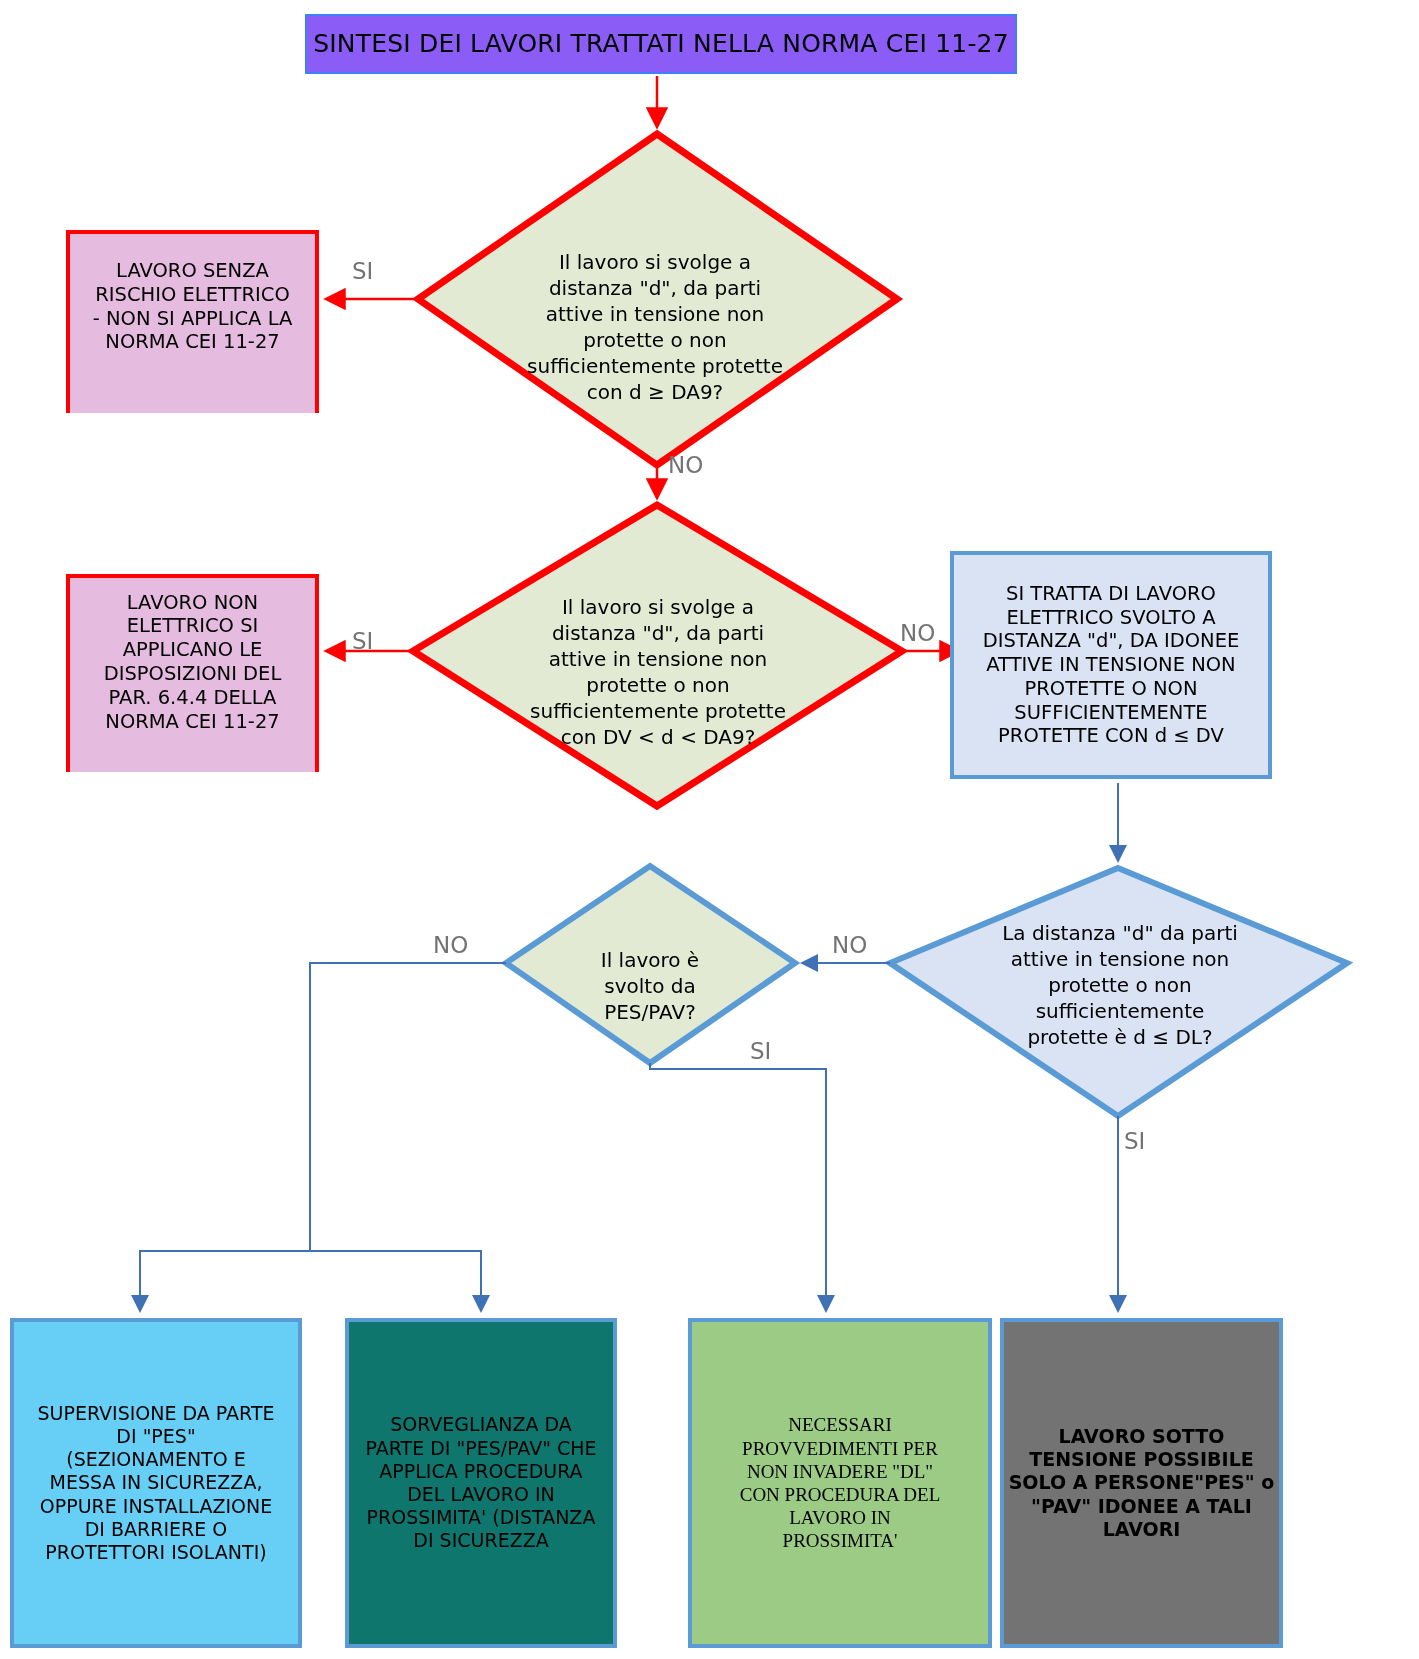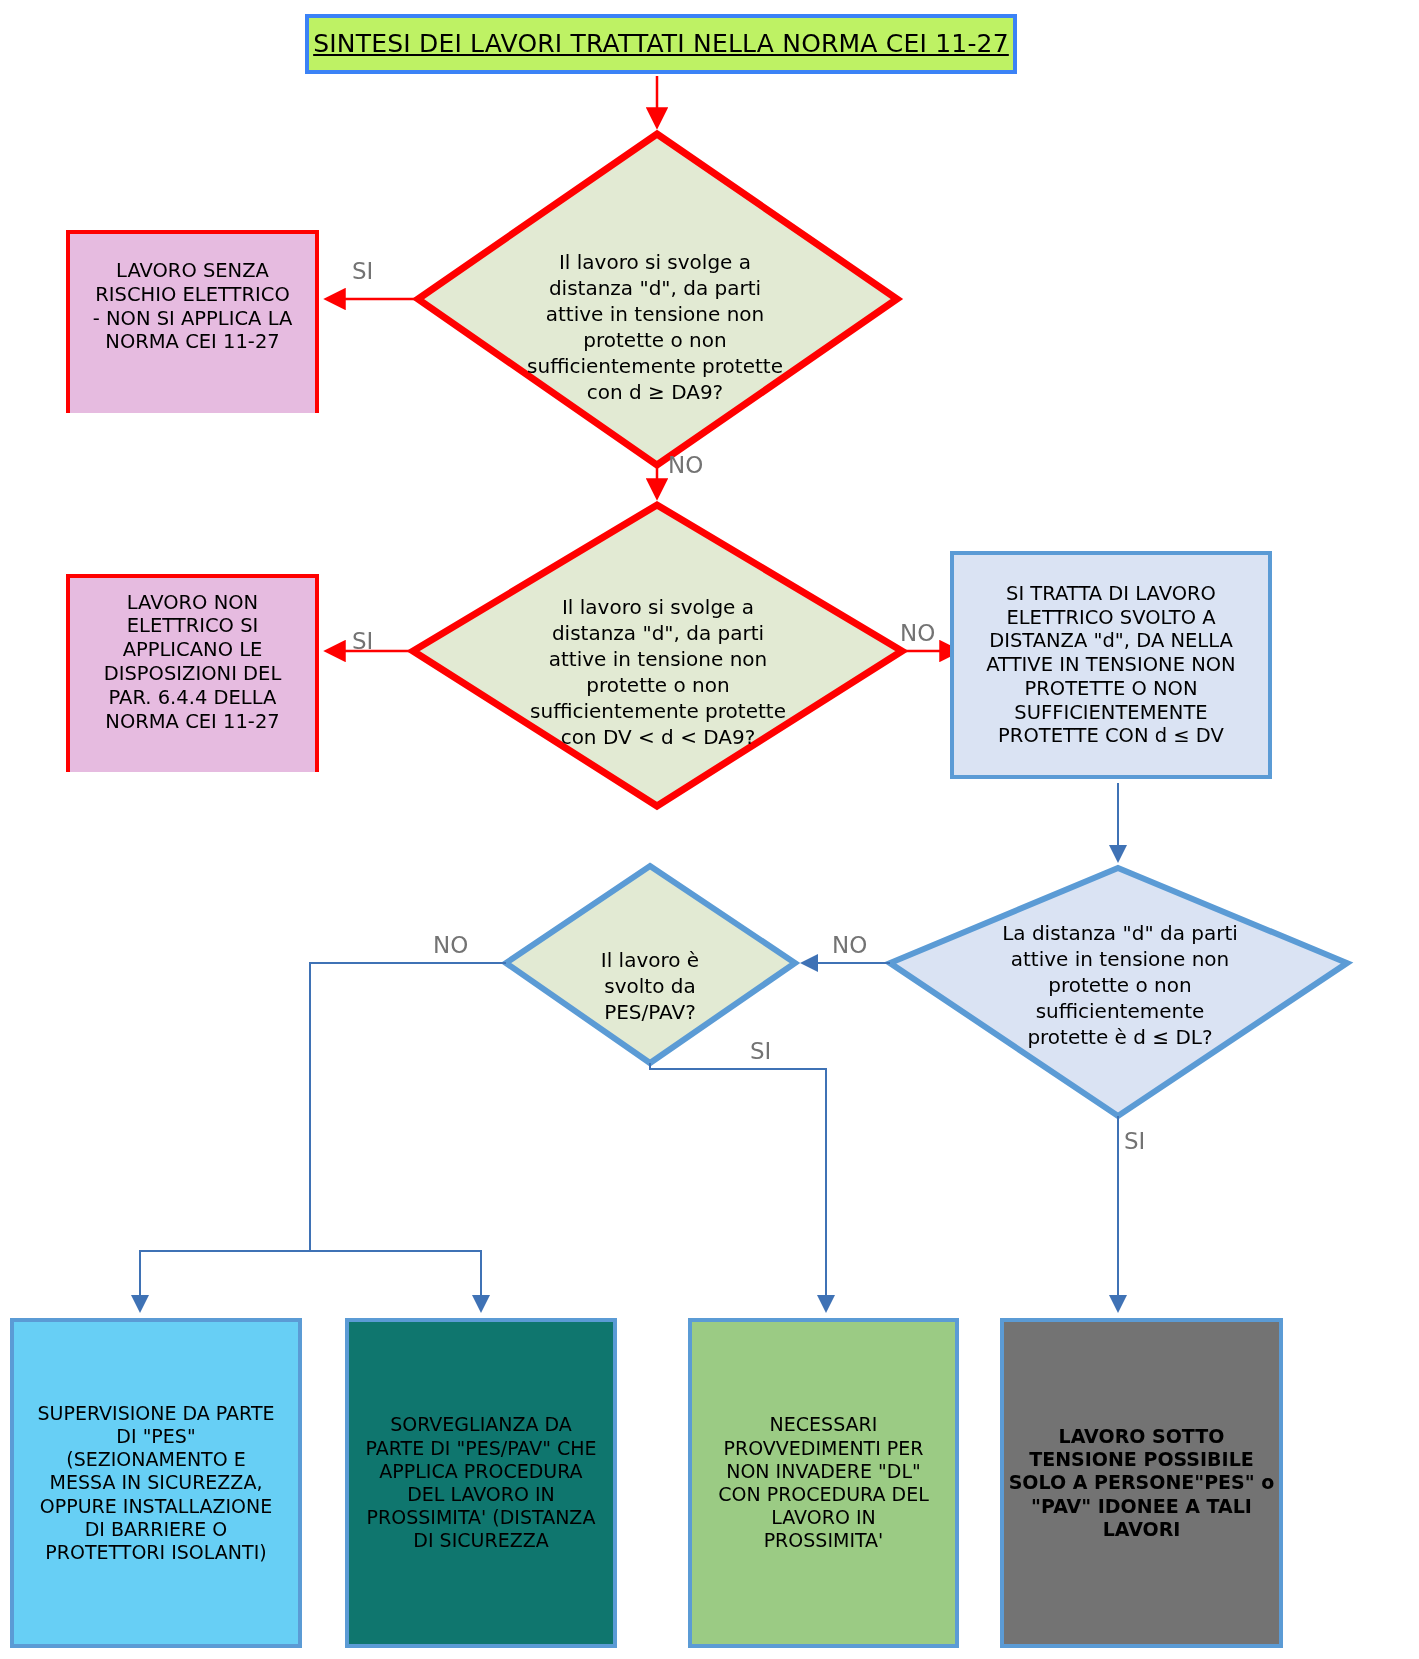--- a/index.html
+++ b/index.html
@@ -9,21 +9,21 @@
   }
   #canvas{position:absolute;left:0;top:0;width:1419px;height:1659px;}
   svg.layer{position:absolute;left:0;top:0;width:1419px;height:1659px;pointer-events:none;}
 
   .node{position:absolute;box-sizing:border-box;display:flex;align-items:center;justify-content:center;text-align:center;}
   .node .txt{width:100%;white-space:pre-line;line-height:1.22;}
 
   
   #title-node{
     left:305px;top:14px;width:712px;height:60px;
-    background:#bef264;border:4px solid #3b82f6;text-decoration:underline;
+    background:#8b5cf6;border:2px solid #3b82f6;
   }
   #title-node .txt{font-size:25px;color:#000;letter-spacing:.2px;}
 
   
   .doc-pink{
     background:#E6BBE0;border:4px solid #FF0000;border-bottom:none;
     overflow:hidden;
     margin-top:23px;
   }
   .doc-pink .txt{font-size:19.5px;color:#000;}
@@ -35,21 +35,21 @@
   
   .blue-box{border:4px solid #5B9BD5;}
   .blue-box .txt{font-size:19.5px;color:#000;}
   #bluebox-right{left:950px;top:551px;width:322px;height:228px;background:#DAE3F3;}
 
   
   .result{border:4px solid #5B9BD5;}
   .result .txt{font-size:19px;color:#000;}
   #res1{left:10px;top:1318px;width:292px;height:330px;background:#67CFF5;}
   #res2{left:345px;top:1318px;width:272px;height:330px;background:#0f766e;}
-  #res3{left:688px;top:1318px;width:271px;height:330px;background:#9BCB84;}
+  #res3{left:688px;top:1318px;width:304px;height:330px;background:#9BCB84;font-family:Liberation Serif, serif;}
   #res4{left:1000px;top:1318px;width:283px;height:330px;background:#737373;font-weight:bold;}
 
   
   .dtext{position:absolute;display:flex;align-items:flex-end;justify-content:center;text-align:center;}
   .dtext .txt{white-space:pre-line;line-height:1.3;color:#000;}
   #d1-text{left:500px;top:205px;width:310px;height:200px;}
   #d1-text .txt{font-size:20px;}
   #d2-text{left:508px;top:560px;width:300px;height:190px;}
   #d2-text .txt{font-size:20px;}
   #d3-text{left:560px;top:905px;width:180px;height:120px;}
@@ -142,21 +142,21 @@
 ELETTRICO SI
 APPLICANO LE
 DISPOSIZIONI DEL
 PAR. 6.4.4 DELLA
 NORMA CEI 11-27</div>
   </div>
 
   <div class="node blue-box" id="bluebox-right">
     <div class="txt">SI TRATTA DI LAVORO
 ELETTRICO SVOLTO A
-DISTANZA "d", DA NELLA
+DISTANZA "d", DA IDONEE
 ATTIVE IN TENSIONE NON
 PROTETTE O NON
 SUFFICIENTEMENTE
 PROTETTE CON d ≤ DV</div>
   </div>
 
   <div class="dtext" id="d1-text">
     <div class="txt">Il lavoro si svolge a
 distanza "d", da parti
 attive in tensione non

